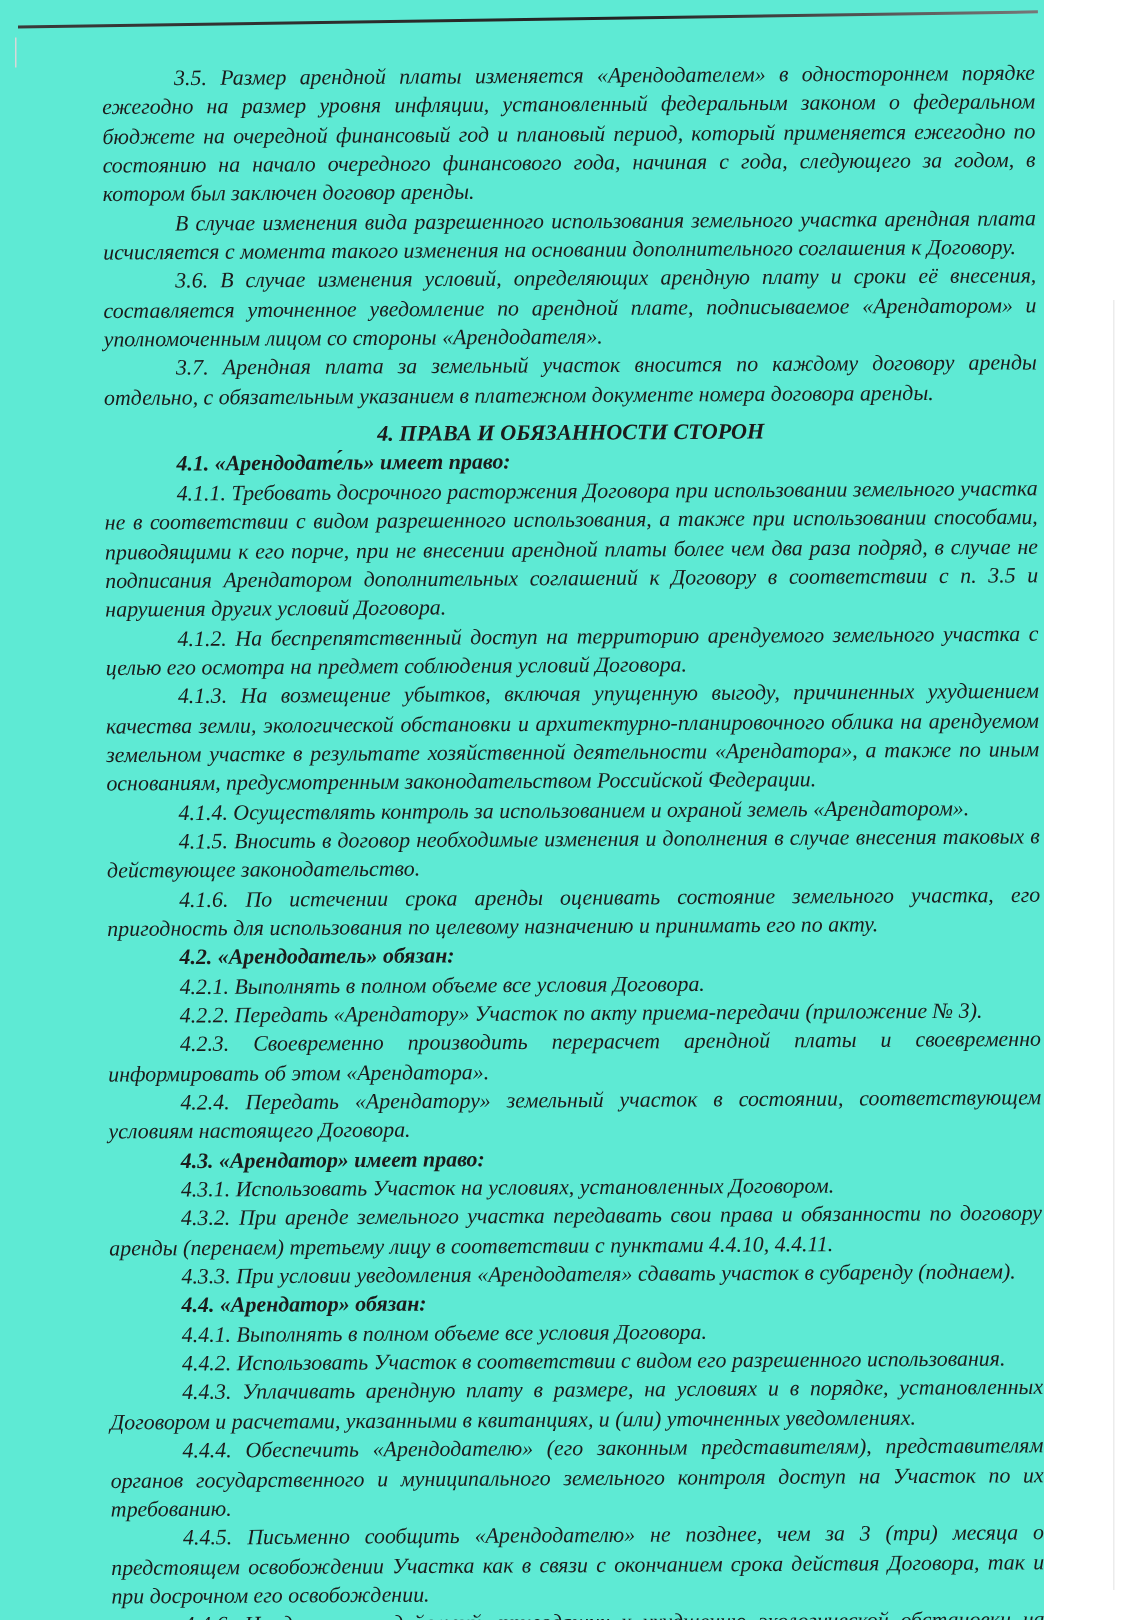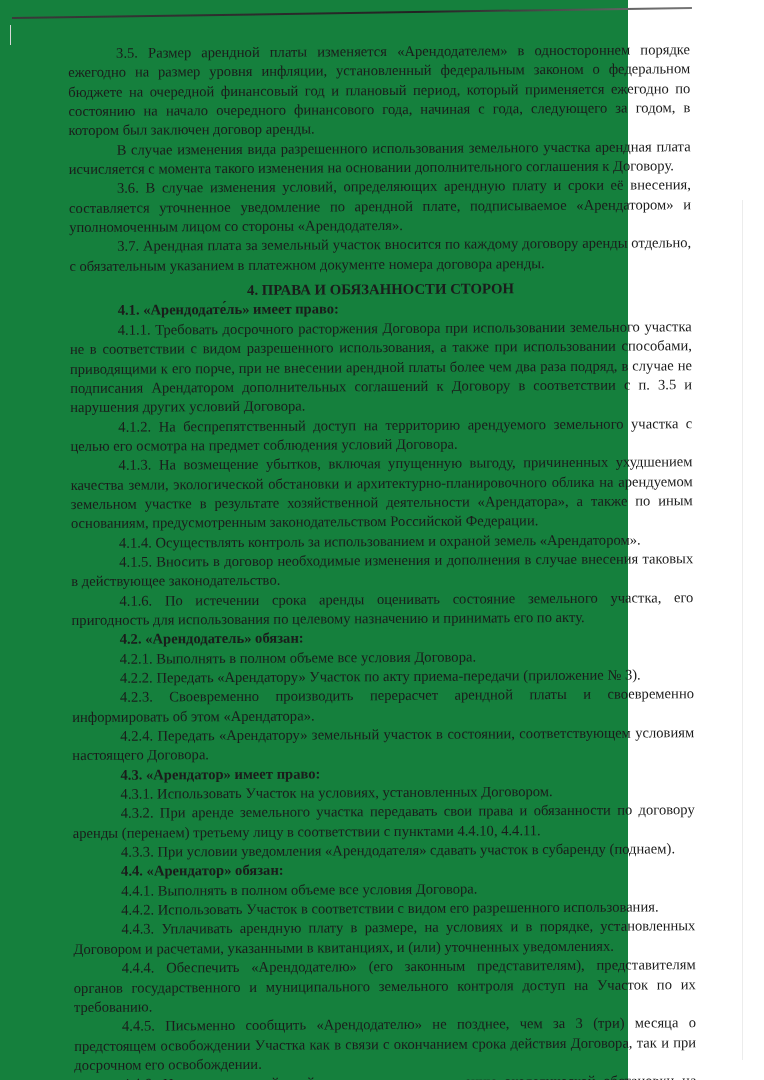--- a/index.html
+++ b/index.html
@@ -1,19 +1,20 @@
 <!DOCTYPE html>
 <html><head>
 <meta charset="utf-8">
 <style>
   html, body { margin: 0; padding: 0; background: #ffffff; }
   body { width: 764px; height: 1080px; position: relative; overflow: hidden; }
   .page {
-    position: absolute; left: 0; top: 0; width: 628px; height: 1080px;
-    background: #15803d;
+    position: absolute; left: 0; top: 0; width: 696px; height: 1080px;
+    background: #5eead4;
+    font-style: italic;
   }
   .scan-edge-top {
     position: absolute; left: 12px; top: 2px; width: 680px; height: 2px;
     background: linear-gradient(to right, #3a3a3a, #222 60%, #777);
     transform: rotate(-0.85deg); transform-origin: left top;
     top: 17px;
   }
   .scan-edge-right {
     position: absolute; left: 742px; top: 200px; width: 1px; height: 860px;
     background: #ececec;

